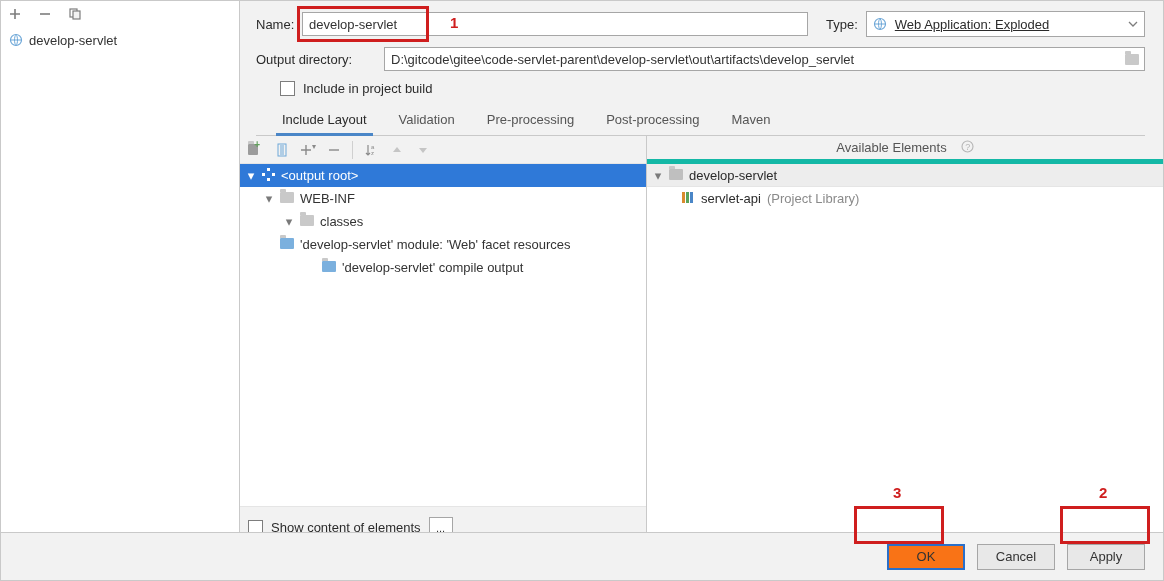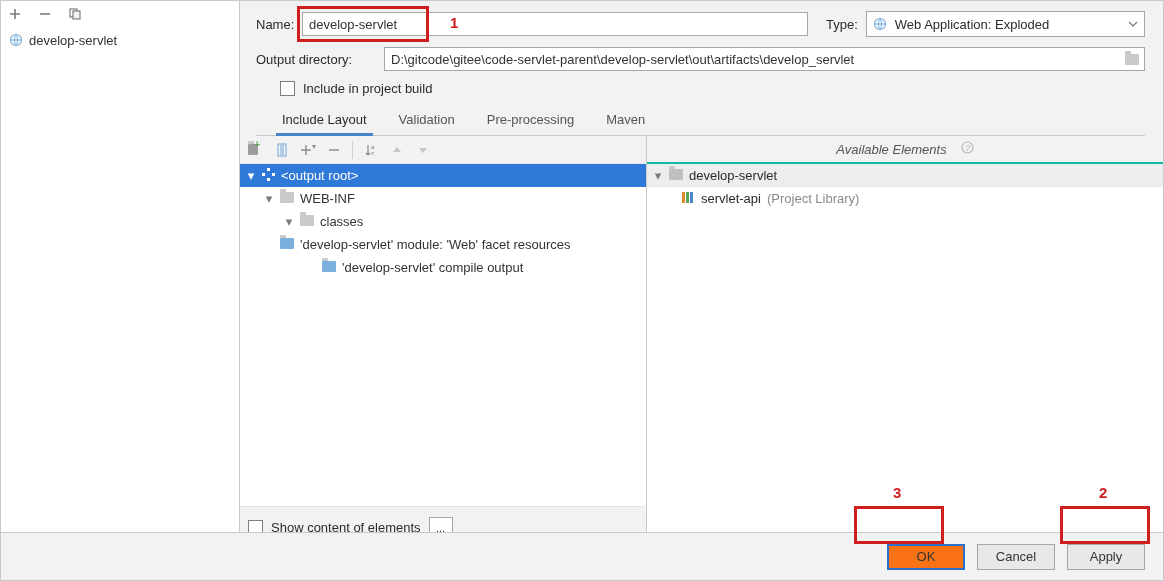--- a/index.html
+++ b/index.html
@@ -19,21 +19,21 @@
   .lblcol2 { width:128px; }
   input[type="text"].fld { height:24px; border:1px solid #a6a6a6; background:#fff; padding:0 6px; font-size:13px; color:#333; }
   .name-input-wrap { position:relative; }
   .name-input { width:506px; }
   .red-box { position:absolute; border:3px solid #cf1e1e; pointer-events:none; }
   .red-box.n1 { left:-5px; top:-6px; width:132px; height:36px; }
   .annot { position:absolute; color:#cf1e1e; font-weight:bold; font-size:15px; pointer-events:none; }
   .annot.a1 { left:148px; top:2px; }
   .type-lbl { margin-left:18px; margin-right:8px; }
   .type-select { flex:1; height:26px; border:1px solid #a6a6a6; background:#fff; display:flex; align-items:center; padding:0 6px; justify-content:space-between; }
-  .type-select .left { display:flex; align-items:center; gap:8px; }
+  .type-select .left { display:flex; align-items:center; gap:8px;text-decoration:underline; }
   .out-input { flex:1; }
   .out-wrap { flex:1; position:relative; display:flex; }
   .browse-btn { position:absolute; right:4px; top:3px; width:18px; height:18px; display:inline-flex; align-items:center; justify-content:center; color:#b5b5b5; }
   .chk-row { display:flex; align-items:center; gap:8px; margin:4px 0 10px 0;padding-left:24px; }
   .chkbox { width:15px; height:15px; border:1px solid #7d7d7d; background:#fff; }
   .tabs { display:flex; gap:0; border-bottom:1px solid #c9c9c9; font-size:13px; padding-left:10px; }
   .tab { padding:6px 16px 8px 16px; color:#555; position:relative; }
   .tab.active { color:#2b2b2b; }
   .tab.active::after { content:""; position:absolute; left:10px; right:10px; bottom:-1px; height:3px; background:#4a86c7; }
   .layout { flex:1; display:flex; min-height:0; border-top:none; }
@@ -44,21 +44,21 @@
   .tree { flex:1; overflow:auto; font-size:13px; }
   .trow { display:flex; align-items:center; height:23px; gap:6px; }
   .trow.sel { background:#2f79d8; color:#fff; }
   .trow.sel .tlabel { color:#fff; }
   .arrow { width:10px; display:inline-flex; justify-content:center; color:#7a7a7a; }
   .trow.sel .arrow { color:#fff; }
   .pad0 { padding-left:6px; } .pad1 { padding-left:24px; } .pad2 { padding-left:44px; } .pad3 { padding-left:82px; }
   .tlabel { color:#333; }
   .gray-lbl { color:#8a8a8a; }
   .layout-right { width:516px; display:flex; flex-direction:column; background:#fff; }
-  .right-header { height:28px; background:#f2f2f2; border-bottom:2px solid #14b8a6; display:flex; align-items:center; justify-content:center; gap:14px; font-size:13px; color:#555;font-style:italic; }
+  .right-header { height:28px; background:#f2f2f2; border-bottom:5px solid #14b8a6; display:flex; align-items:center; justify-content:center; gap:14px; font-size:13px; color:#555; }
   .right-head-row { background:#ededed; height:23px; display:flex; align-items:center; padding-left:6px; gap:6px; border-bottom:1px solid #e5e5e5; }
   .bottom-opt { height:26px; display:flex; align-items:center; gap:8px; padding:20px 8px 4px 8px; background:#f2f2f2; border-top:1px solid #e5e5e5; }
   .ell-btn { width:24px; height:22px; border:1px solid #a6a6a6; background:#fff; display:inline-flex; align-items:center; justify-content:center; font-size:11px; color:#333; }
   .footer { height:48px; border-top:1px solid #c9c9c9; background:#f2f2f2; display:flex; align-items:center; justify-content:flex-end; padding:0 18px; gap:12px; position:relative; }
   .dlg-btn { width:78px; height:26px; border:1px solid #a6a6a6; background:#e8e8e8; font-size:13px; color:#333; display:inline-flex; align-items:center; justify-content:center; }
   .dlg-btn.ok { border:2px solid #2a6fc9; background:#f97316; }
   .folder-ic { width:14px; height:11px; background:#c9c9c9; border-radius:1px; position:relative; display:inline-block; }
   .folder-ic::before { content:""; position:absolute; top:-3px; left:0; width:6px; height:3px; background:#c9c9c9; border-radius:1px 1px 0 0; }
   .webic { width:14px; height:14px; display:inline-block; }
 </style>
@@ -139,20 +139,21 @@
 
         <div class="chk-row">
           <span class="chkbox"></span>
           <span>Include in project build</span>
         </div>
 
         <div class="tabs">
           <div class="tab active">Include Layout</div>
           <div class="tab">Validation</div>
           <div class="tab">Pre-processing</div>
+          <div class="tab">Post-processing</div>
           <div class="tab">Maven</div>
         </div>
       </div>
 
       <div class="layout">
         <div class="layout-left">
           <div class="mini-tb">
             <span class="mini-ic">
                 <span class="folder-ic" style="background:#9c9c9c"></span>
                 <span style="position:relative; left:-4px; top:-5px; color:#62a05c; font-weight:bold; font-size:10px;">+</span>

